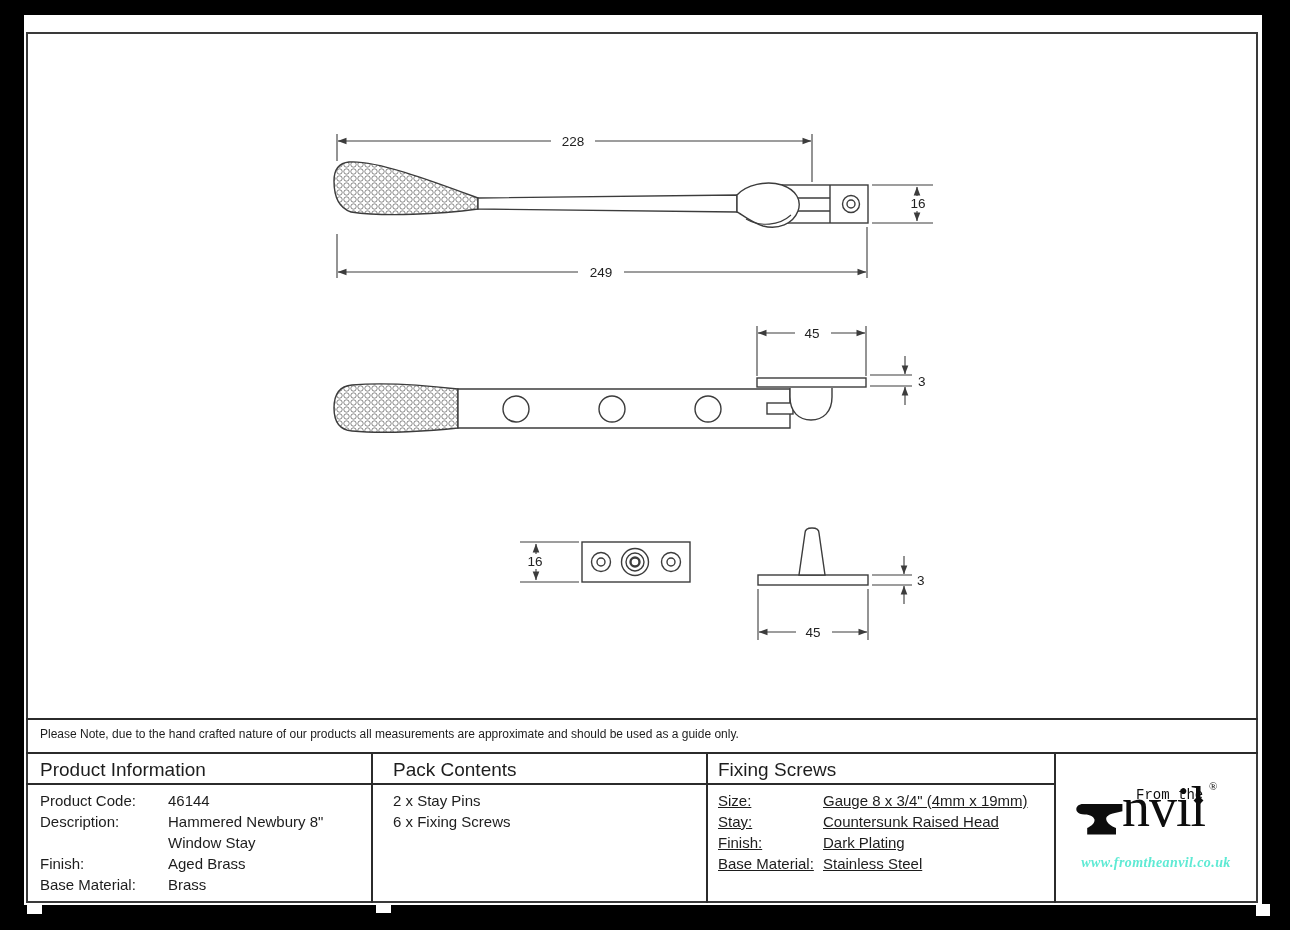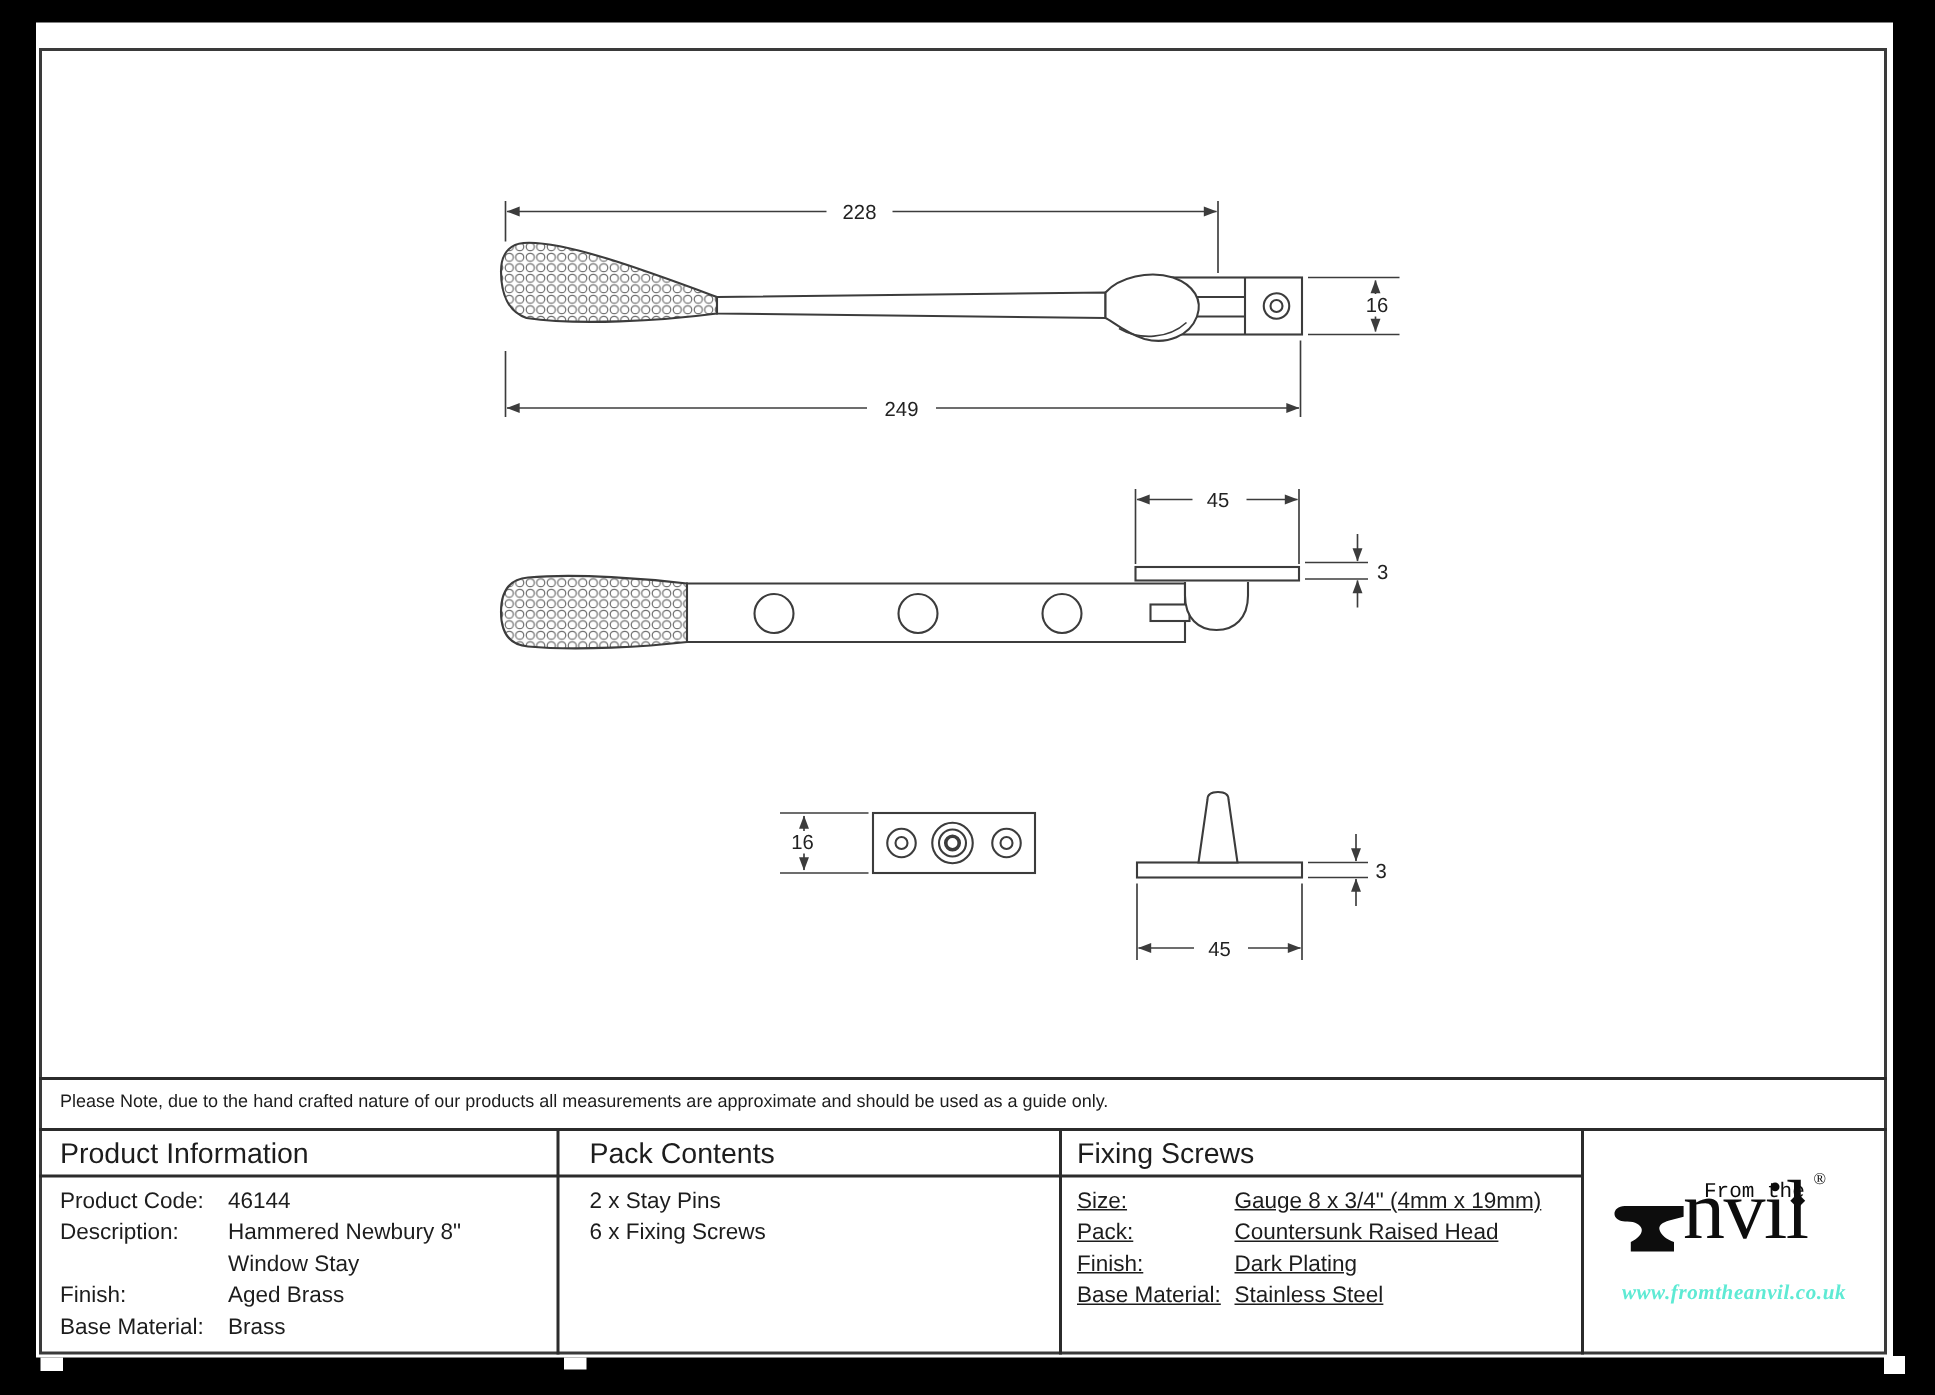--- a/index.html
+++ b/index.html
@@ -7,21 +7,21 @@
   .canvas{position:absolute;left:0;top:0;width:1290px;height:930px;background:#000;}
   .page{position:absolute;left:24px;top:15px;width:1238px;height:890px;background:#fff;}
   .frame{position:absolute;left:26px;top:32px;width:1232px;height:871px;
          border:2px solid #3a3a3a;box-sizing:border-box;}
   svg.drawings{position:absolute;left:0;top:0;width:1290px;height:930px;}
   .hl{position:absolute;height:2px;background:#2b2b2b;}
   .vl{position:absolute;width:2px;background:#2b2b2b;}
   .note{position:absolute;left:40px;top:727px;width:1190px;font-size:12px;color:#1d1d1d;}
   .th{position:absolute;top:759px;font-size:19px;color:#1d1d1d;}
   .cell{position:absolute;top:790px;font-size:15px;color:#1d1d1d;line-height:21px;}
-  .kv{display:grid;grid-template-columns:112px 1fr;column-gap:0;}
+  .kv{display:grid;grid-template-columns:112px 1fr;column-gap:16px;}
   .kv3{display:grid;grid-template-columns:105px 1fr;}
   .list div{line-height:21px;}
   .notch{position:absolute;background:#fff;}
   
   .logo{position:absolute;left:1056px;top:757px;width:200px;height:144px;
         display:flex;flex-direction:column;align-items:center;justify-content:center;}
   .lockup{position:relative;width:160px;height:58px;}
   .anvil-ic{position:absolute;left:0;top:12px;}
   .nvil{position:absolute;left:46px;top:-10px;font-family:"Liberation Serif",serif;
         font-size:56px;line-height:58px;color:#0d0d0d;letter-spacing:-1px;}
@@ -178,21 +178,21 @@
   </div>
 
   <div class="cell list" style="left:393px;width:300px;">
     <div>2 x Stay Pins</div>
     <div>6 x Fixing Screws</div>
   </div>
 
   <div class="cell kv3" style="left:718px;width:330px;text-decoration:underline;">
     <span>Size:</span>
     <span>Gauge 8 x 3/4" (4mm x 19mm)</span>
-    <span>Pack:</span>
+    <span>Stay:</span>
     <span>Countersunk Raised Head</span>
     <span>Finish:</span>
     <span>Dark Plating</span>
     <span>Base Material:</span>
     <span>Stainless Steel</span>
   </div>
 
   <div class="logo">
     <div class="lockup">
       <svg class="anvil-ic" width="48" height="40" viewBox="0 0 60 44">

